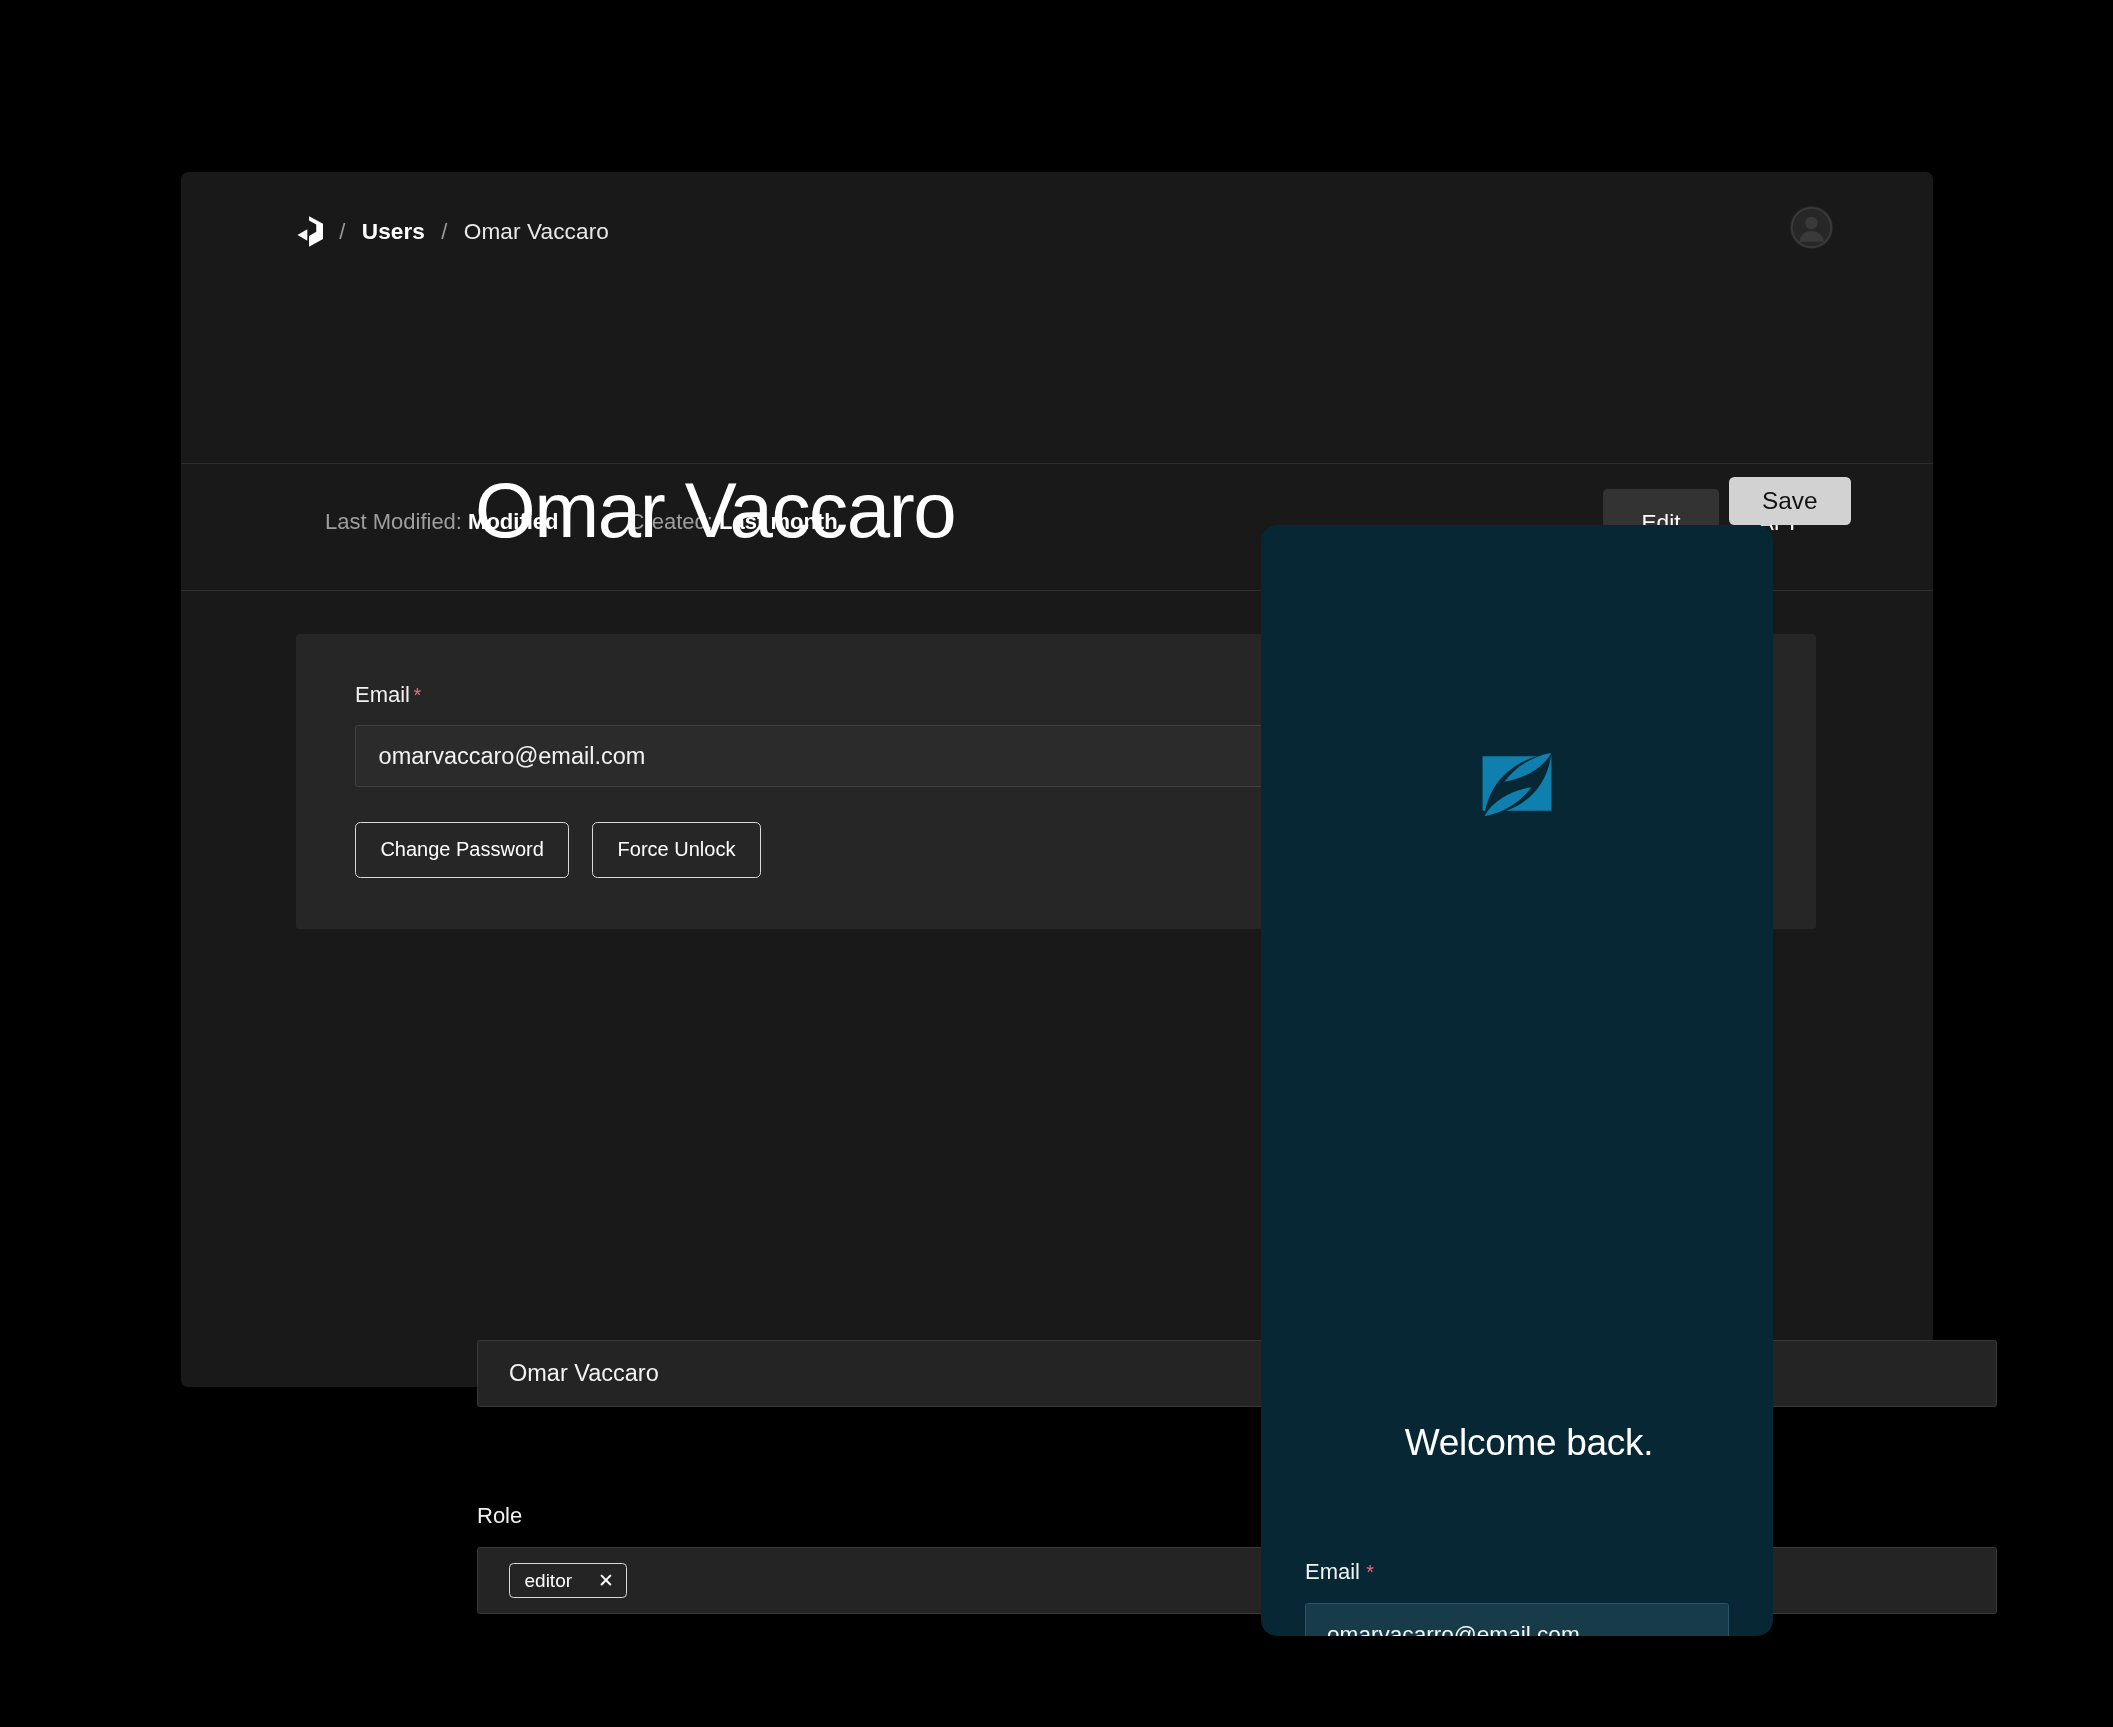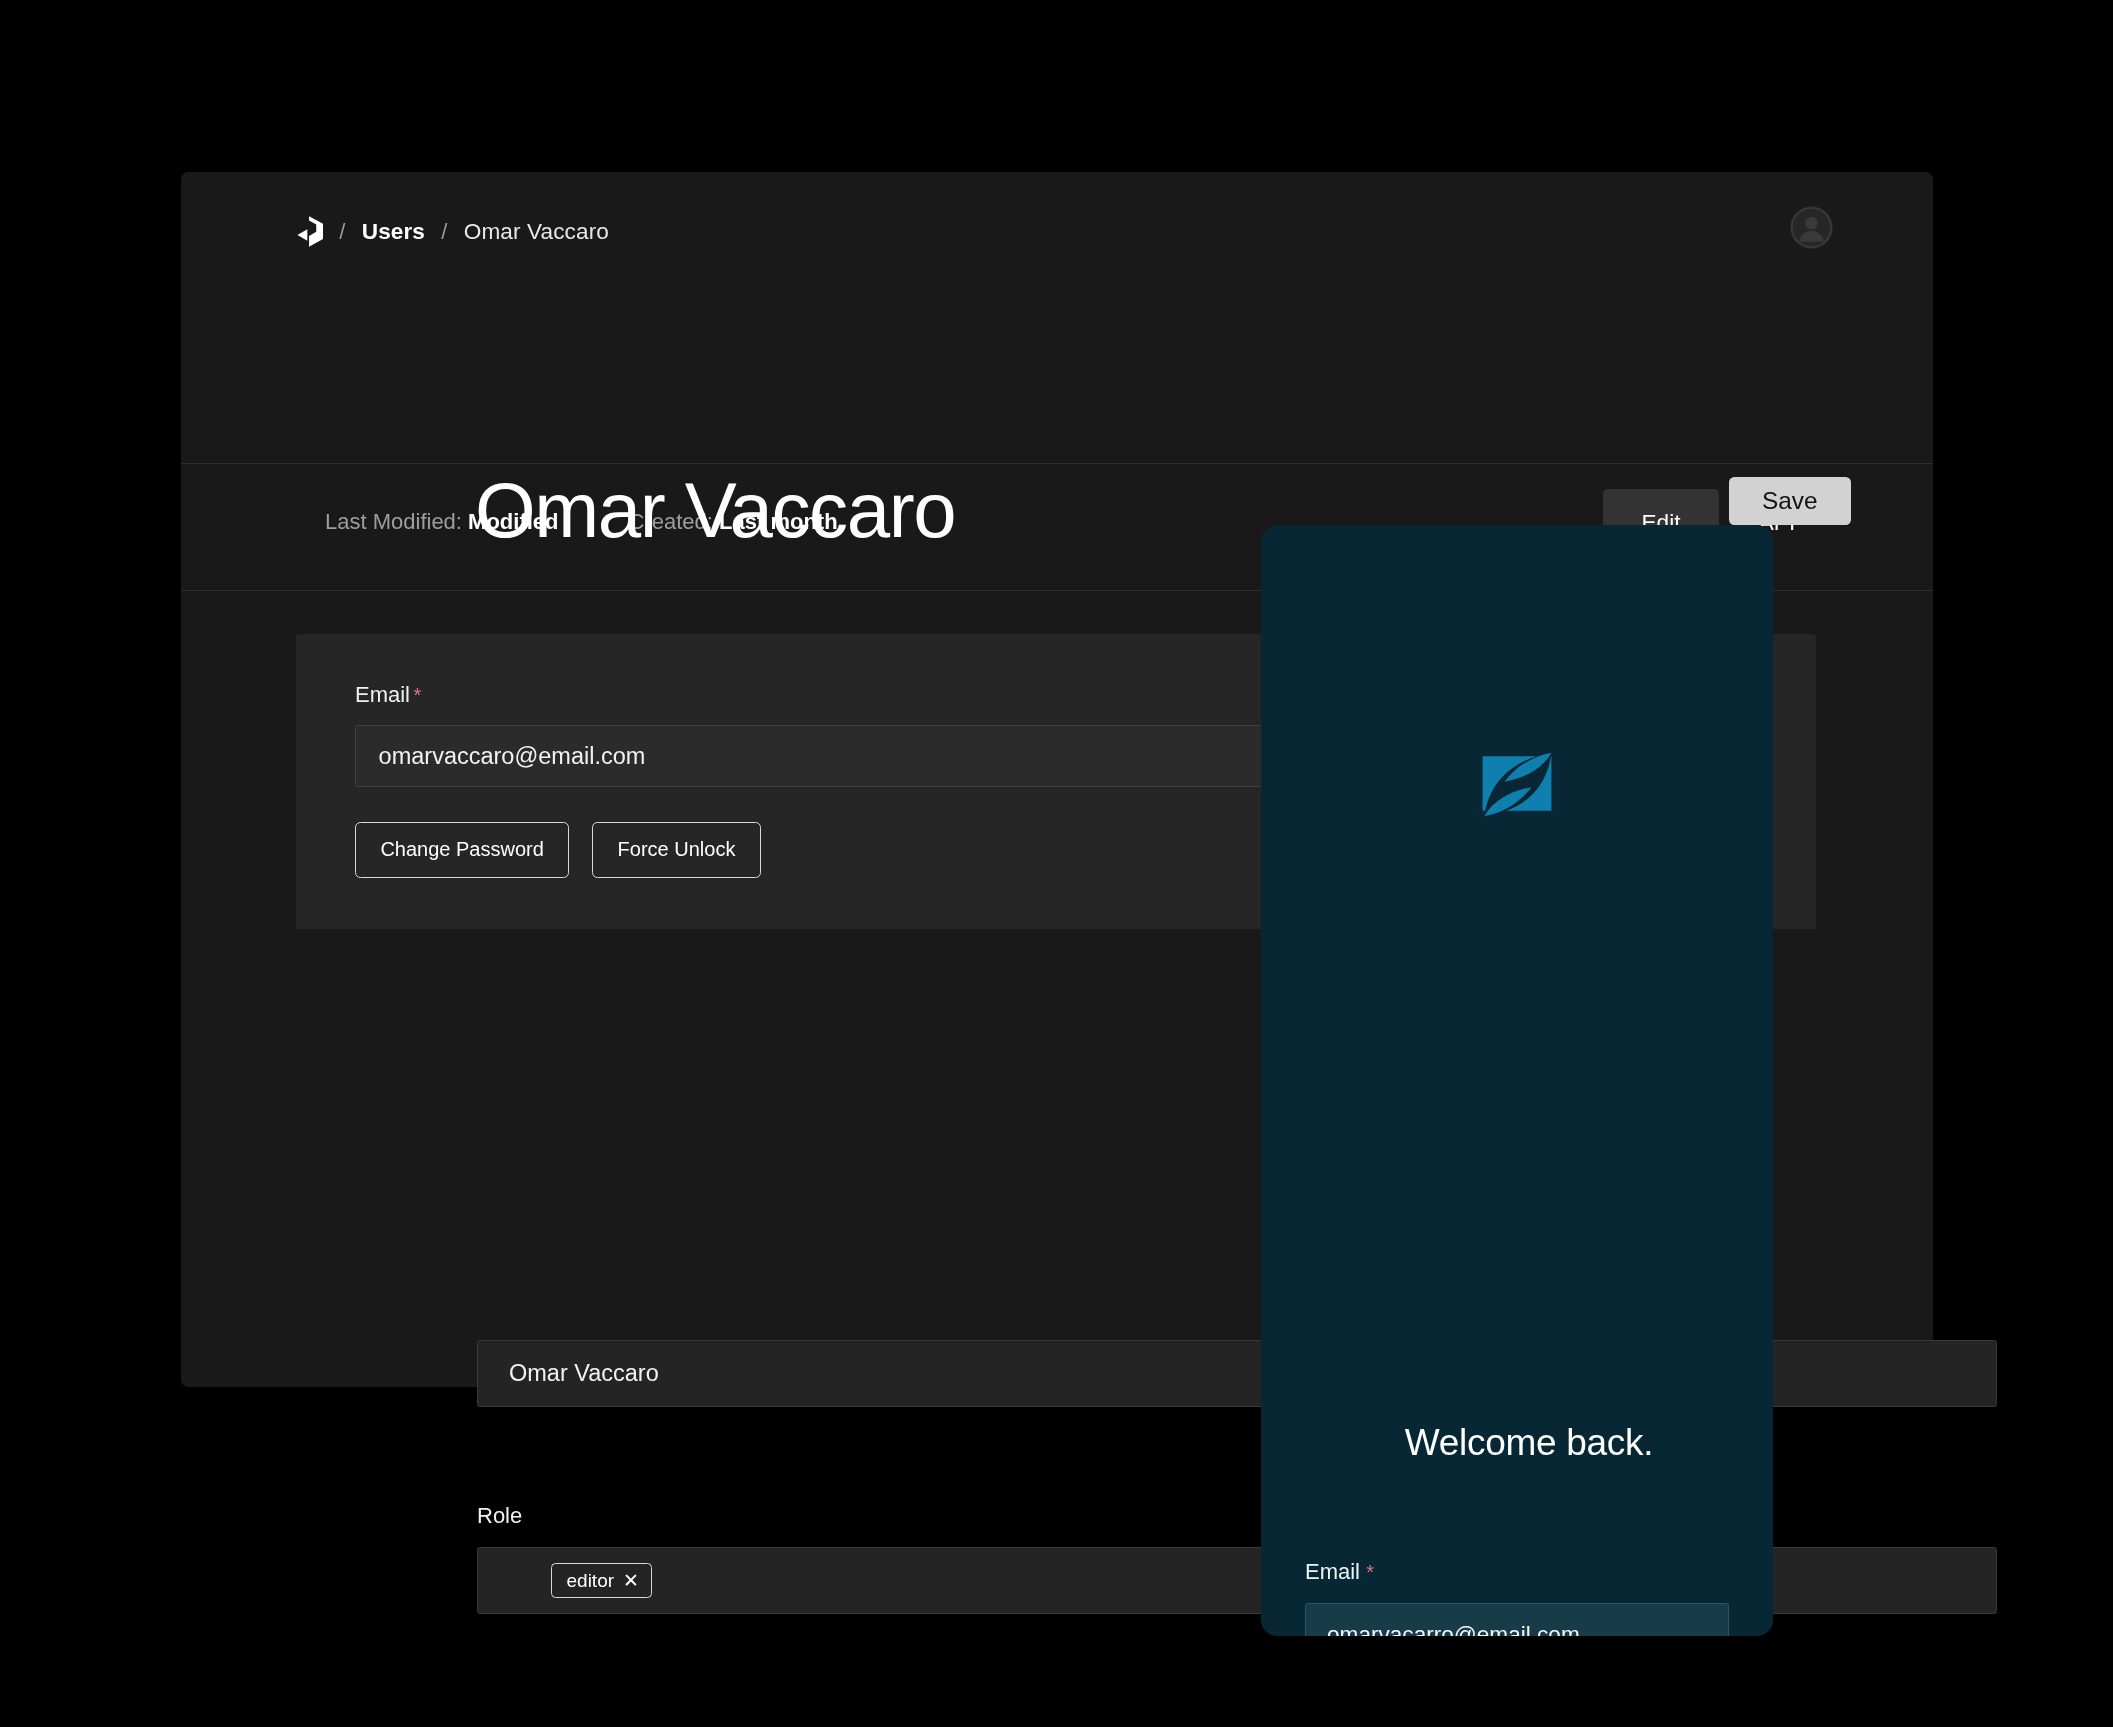--- a/index.html
+++ b/index.html
@@ -250,29 +250,28 @@
     height: 67px;
     background: #242424;
     border: 0.9px solid #393939;
     border-radius: 2.7px;
     padding: 0 0 0 31px;
   }
 
   .chip {
     display: inline-flex;
     align-items: center;
-    gap: 9px;
+    gap: 26px;
     border: 0.9px solid #d8d8d8;
     border-radius: 4.5px;
     padding: 6.3px 11.8px 7.2px 14.5px;
     color: #ffffff;
     font-size: 19px;
     line-height: 1;
     cursor: pointer;
-    margin-left: 42px;
   }
 
   .chip-x {
     font-size: 19px;
     color: #ffffff;
     line-height: 1;
   }
 
   
   #login-modal {

